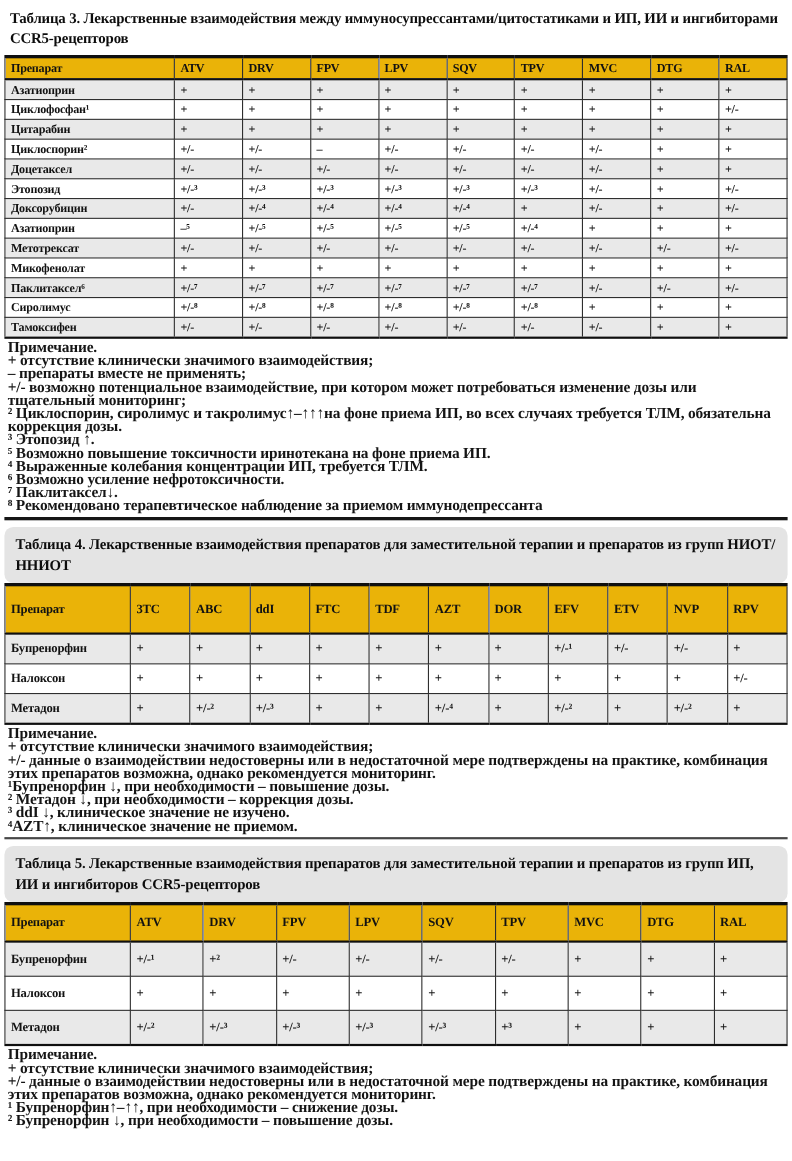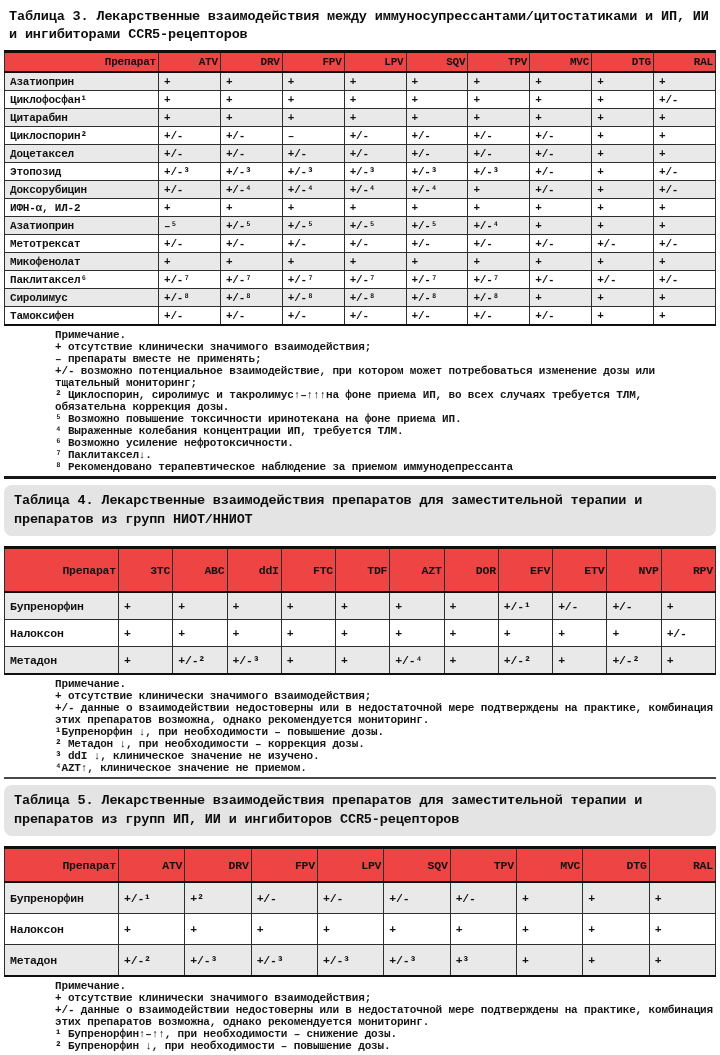--- a/index.html
+++ b/index.html
@@ -1,62 +1,62 @@
 <!DOCTYPE html>
 <html><head>
 <meta charset="utf-8">
 <style>
   html,body{margin:0;padding:0;background:#ffffff;}
   .page{
     width:720px;height:1055px;box-sizing:border-box;
     background:#ffffff;color:#121212;
-    font-family:Liberation Mono, monospace;
+    font-family:Liberation Serif, serif;
     padding:5px 4px 0 4px;overflow:hidden;
   }
   
   .ttl{
     font-weight:bold;font-size:13.5px;line-height:18px;
     letter-spacing:-0.15px;color:#0d0d0d;
   }
   .ttl.plain{padding:3px 5px 6px 5px;}
   .ttl.bar{
     background:#e4e4e4;border-radius:8px;
-    padding:7px 10px;margin:6px 0 10px 0;line-height:18.5px;
+    padding:7px 10px;margin:6px 0 0 0;line-height:18.5px;
   }
   
   table{
     width:100%;border-collapse:collapse;table-layout:fixed;
   }
   th,td{
     border:1.5px solid #2e2e2e;
     font-weight:bold;text-align:left;vertical-align:middle;
     padding:1px 2px 1px 5px;letter-spacing:-0.2px;
     overflow:hidden;white-space:nowrap;background-clip:padding-box;
   }
-  thead th{border-top:3px solid #0f0f0f;border-bottom:2.5px solid #0f0f0f;background:#ef4444;text-align:right;}
+  thead th{border-top:3px solid #0f0f0f;border-bottom:2.5px solid #0f0f0f;background:#eab308;}
   tbody tr:nth-child(odd) td{background:#e9e9e9;}
   tbody tr:last-child td{border-bottom:2.5px solid #0f0f0f;}
   
   #sec0 th,#sec0 td{font-size:11px;height:15px;}
   #sec0 thead th{height:16px;}
   #sec0 th:first-child{width:146px;}
   
   #sec1 th,#sec1 td{font-size:11.5px;}
   #sec1 thead th{height:40px;}
   #sec1 tbody td{height:24px;}
   #sec1 th:first-child{width:106px;}
   
   #sec2 th,#sec2 td{font-size:11.5px;}
   #sec2 thead th{height:30px;}
   #sec2 tbody td{height:28px;}
   #sec2 th:first-child{width:106px;}
   
   .notes{
-    padding:3px 3px 2px 3px;font-size:11px;font-weight:bold;
-    line-height:12px;letter-spacing:-0.15px;color:#151515;margin-left:48px;
+    padding:3px 3px 2px 3px;font-size:14px;font-weight:bold;
+    line-height:12px;letter-spacing:-0.15px;color:#151515;
   }
   .note-line{white-space:normal;}
   
   .sep{height:0;border-top:3px solid #161616;margin:1px 0 0 0;}
   .sep.thin{border-top:2px solid #474747;}
 </style>
 </head>
 <body>
 
 <div class="page">
@@ -157,32 +157,20 @@
             <td>+/-⁴</td>
             <td>+/-⁴</td>
             <td>+/-⁴</td>
             <td>+/-⁴</td>
             <td>+</td>
             <td>+/-</td>
             <td>+</td>
             <td>+/-</td>
           </tr>
           <tr>
-            <td>ИФН-α, ИЛ-2</td>
-            <td>+</td>
-            <td>+</td>
-            <td>+</td>
-            <td>+</td>
-            <td>+</td>
-            <td>+</td>
-            <td>+</td>
-            <td>+</td>
-            <td>+</td>
-          </tr>
-          <tr>
             <td>Азатиоприн</td>
             <td>–⁵</td>
             <td>+/-⁵</td>
             <td>+/-⁵</td>
             <td>+/-⁵</td>
             <td>+/-⁵</td>
             <td>+/-⁴</td>
             <td>+</td>
             <td>+</td>
             <td>+</td>
@@ -248,20 +236,21 @@
             <td>+</td>
           </tr>
         </tbody>
     </table>
     <div class="notes">
         <div class="note-line">Примечание.</div>
         <div class="note-line">+ отсутствие клинически значимого взаимодействия;</div>
         <div class="note-line">– препараты вместе не применять;</div>
         <div class="note-line">+/- возможно потенциальное взаимодействие, при котором может потребоваться изменение дозы или тщательный мониторинг;</div>
         <div class="note-line">² Циклоспорин, сиролимус и такролимус↑–↑↑↑на фоне приема ИП, во всех случаях требуется ТЛМ, обязательна коррекция дозы.</div>
+        <div class="note-line">³ Этопозид ↑.</div>
         <div class="note-line">⁵ Возможно повышение токсичности иринотекана на фоне приема ИП.</div>
         <div class="note-line">⁴ Выраженные колебания концентрации ИП, требуется ТЛМ.</div>
         <div class="note-line">⁶ Возможно усиление нефротоксичности.</div>
         <div class="note-line">⁷ Паклитаксел↓.</div>
         <div class="note-line">⁸ Рекомендовано терапевтическое наблюдение за приемом иммунодепрессанта</div>
       </div>
   </section>
 
   <div class="sep"></div>
 

